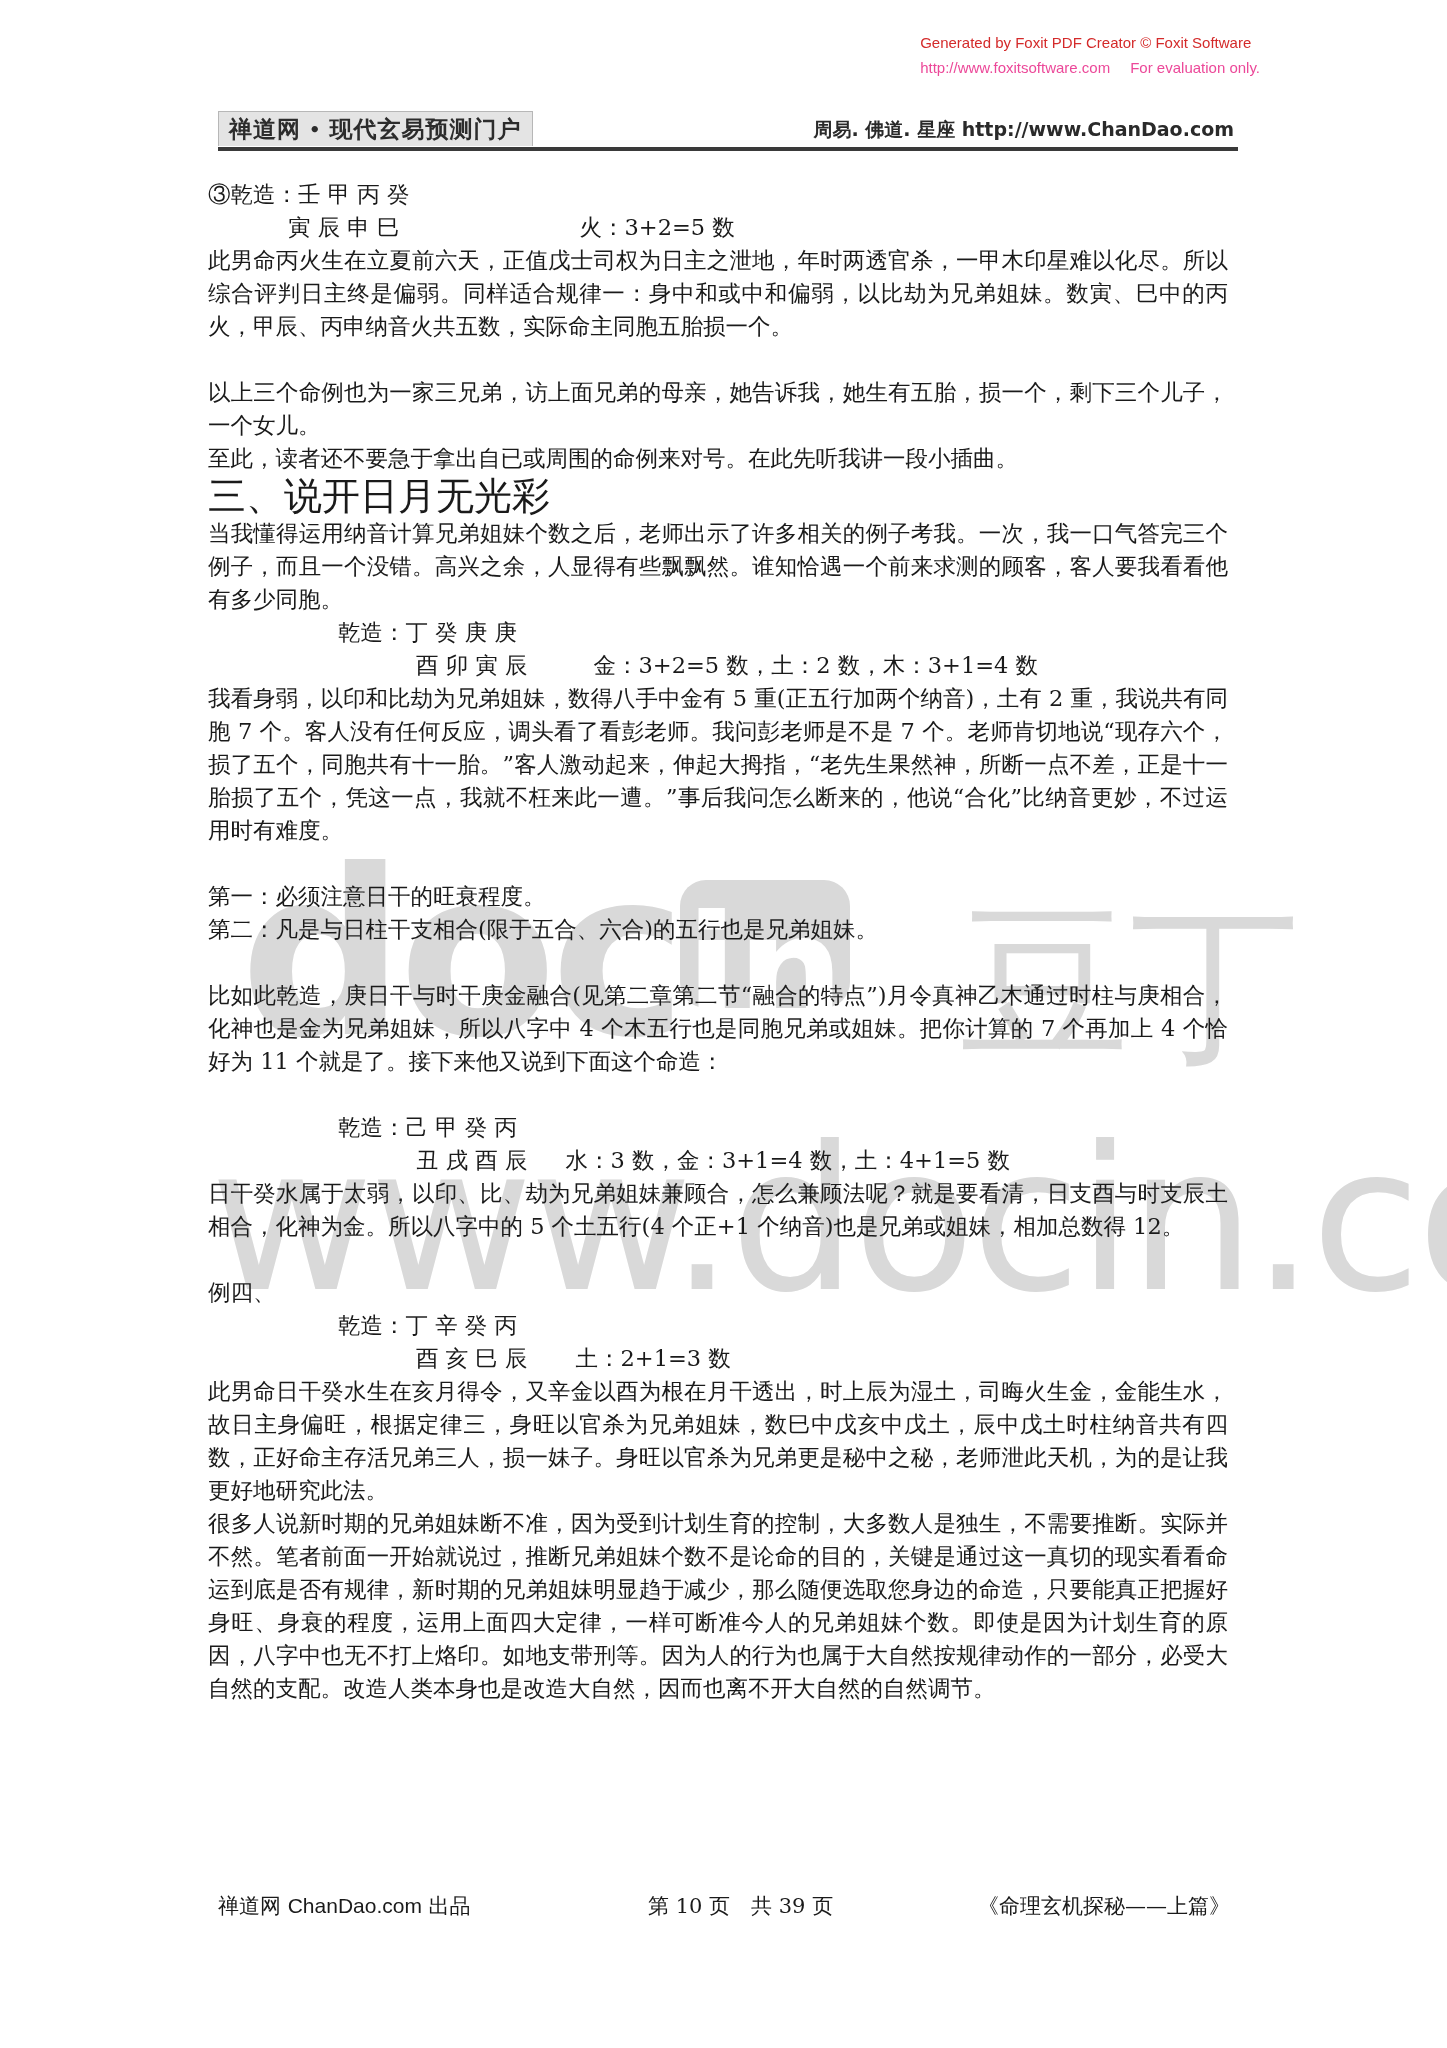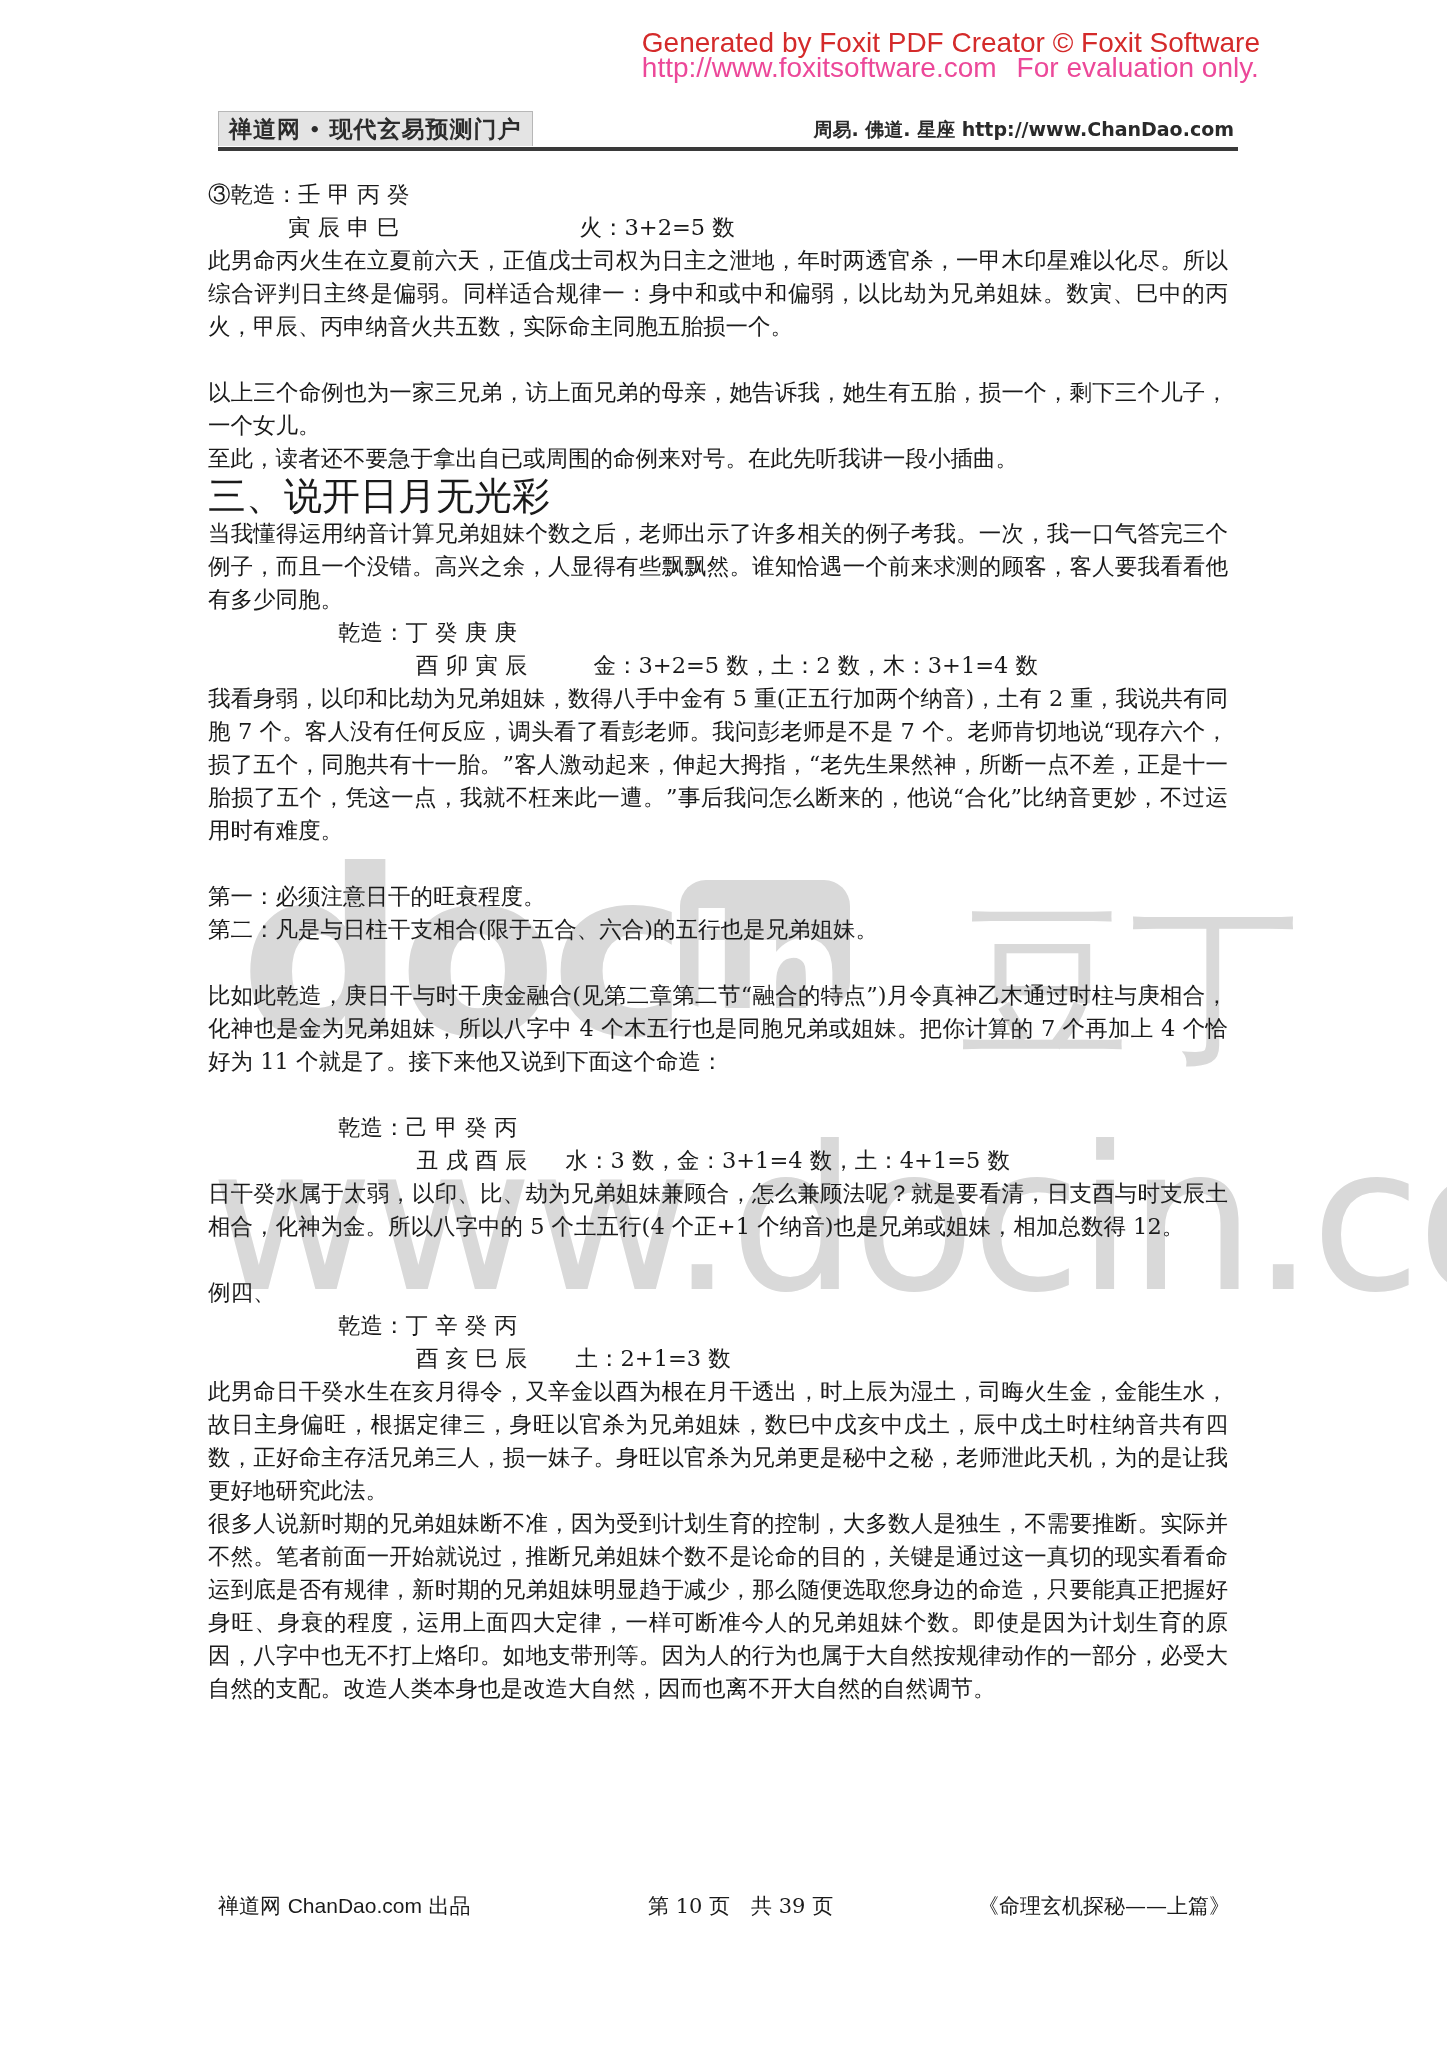--- a/index.html
+++ b/index.html
@@ -4,21 +4,21 @@
 <style>
   html, body { margin: 0; padding: 0; background: #ffffff; }
   body {
     width: 1447px; height: 2048px; position: relative; overflow: hidden;
     font-family: "DejaVu Serif", "Liberation Serif", serif;
     color: #1a1a1a;
   }
   .foxit {
     position: absolute; right: 187px; top: 30px; text-align: left;
     font-family: "Liberation Sans", "DejaVu Sans", sans-serif;
-    font-size: 28px; line-height: 25px;
+    font-size: 15px; line-height: 25px;
   }
   .foxit .l1 { color: #d42a2a; }
   .foxit .l2 { color: #ec4899; }
   .foxit .l2 .gap { display: inline-block; width: 20px; }
 
   .header {
     position: absolute; left: 218px; top: 103px; width: 1020px; height: 44px;
     border-bottom: 4px solid #3a3a3a;
   }
   .header .tab {

